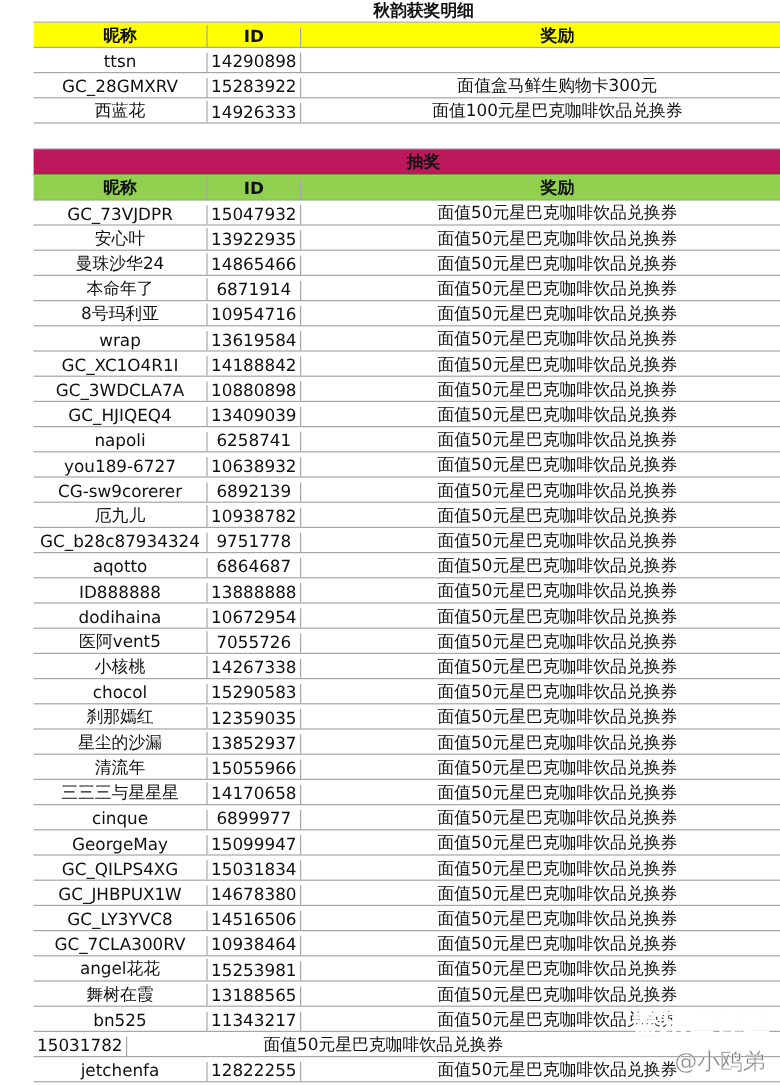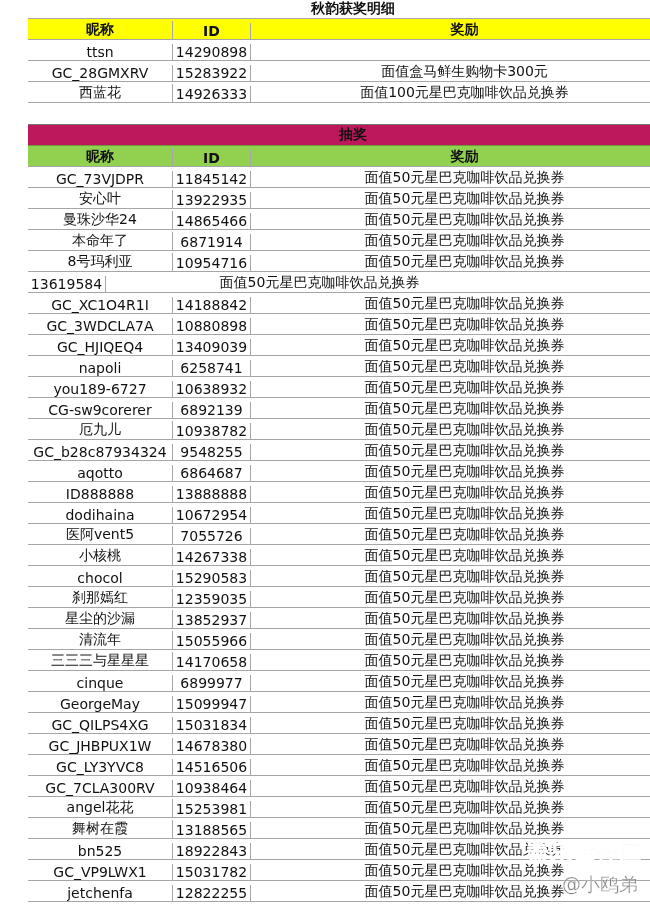--- a/index.html
+++ b/index.html
@@ -54,21 +54,21 @@
   <div class="blank"></div>
   <div class="green-title">抽奖</div>
   <div class="row hdr-green">
     <div class="cell c1">昵称</div>
     <div class="cell c2">ID</div>
     <div class="cell c3">奖励</div>
   </div>
   <div id="s2-body">
       <div class="row">
         <div class="cell c1">GC_73VJDPR</div>
-        <div class="cell c2">11845142</div>
+        <div class="cell c2">15047932</div>
         <div class="cell c3">面值50元星巴克咖啡饮品兑换券</div>
       </div>
       <div class="row">
         <div class="cell c1">安心叶</div>
         <div class="cell c2">13922935</div>
         <div class="cell c3">面值50元星巴克咖啡饮品兑换券</div>
       </div>
       <div class="row">
         <div class="cell c1">曼珠沙华24</div>
         <div class="cell c2">14865466</div>
@@ -78,20 +78,21 @@
         <div class="cell c1">本命年了</div>
         <div class="cell c2">6871914</div>
         <div class="cell c3">面值50元星巴克咖啡饮品兑换券</div>
       </div>
       <div class="row">
         <div class="cell c1">8号玛利亚</div>
         <div class="cell c2">10954716</div>
         <div class="cell c3">面值50元星巴克咖啡饮品兑换券</div>
       </div>
       <div class="row">
+        <div class="cell c1">wrap</div>
         <div class="cell c2">13619584</div>
         <div class="cell c3">面值50元星巴克咖啡饮品兑换券</div>
       </div>
       <div class="row">
         <div class="cell c1">GC_XC1O4R1I</div>
         <div class="cell c2">14188842</div>
         <div class="cell c3">面值50元星巴克咖啡饮品兑换券</div>
       </div>
       <div class="row">
         <div class="cell c1">GC_3WDCLA7A</div>
@@ -118,21 +119,21 @@
         <div class="cell c2">6892139</div>
         <div class="cell c3">面值50元星巴克咖啡饮品兑换券</div>
       </div>
       <div class="row">
         <div class="cell c1">厄九儿</div>
         <div class="cell c2">10938782</div>
         <div class="cell c3">面值50元星巴克咖啡饮品兑换券</div>
       </div>
       <div class="row">
         <div class="cell c1">GC_b28c87934324</div>
-        <div class="cell c2">9548255</div>
+        <div class="cell c2">9751778</div>
         <div class="cell c3">面值50元星巴克咖啡饮品兑换券</div>
       </div>
       <div class="row">
         <div class="cell c1">aqotto</div>
         <div class="cell c2">6864687</div>
         <div class="cell c3">面值50元星巴克咖啡饮品兑换券</div>
       </div>
       <div class="row">
         <div class="cell c1">ID888888</div>
         <div class="cell c2">13888888</div>
@@ -213,25 +214,24 @@
         <div class="cell c2">15253981</div>
         <div class="cell c3">面值50元星巴克咖啡饮品兑换券</div>
       </div>
       <div class="row">
         <div class="cell c1">舞树在霞</div>
         <div class="cell c2">13188565</div>
         <div class="cell c3">面值50元星巴克咖啡饮品兑换券</div>
       </div>
       <div class="row">
         <div class="cell c1">bn525</div>
-        <div class="cell c2">18922843</div>
-        <div class="cell c3">面值50元星巴克咖啡饮品兑换券</div>
-      </div>
-      <div class="row">
-        <div class="cell c1">GC_VP9LWX1</div>
+        <div class="cell c2">11343217</div>
+        <div class="cell c3">面值50元星巴克咖啡饮品兑换券</div>
+      </div>
+      <div class="row">
         <div class="cell c2">15031782</div>
         <div class="cell c3">面值50元星巴克咖啡饮品兑换券</div>
       </div>
       <div class="row">
         <div class="cell c1">jetchenfa</div>
         <div class="cell c2">12822255</div>
         <div class="cell c3">面值50元星巴克咖啡饮品兑换券</div>
       </div>
     </div>
 </div>

